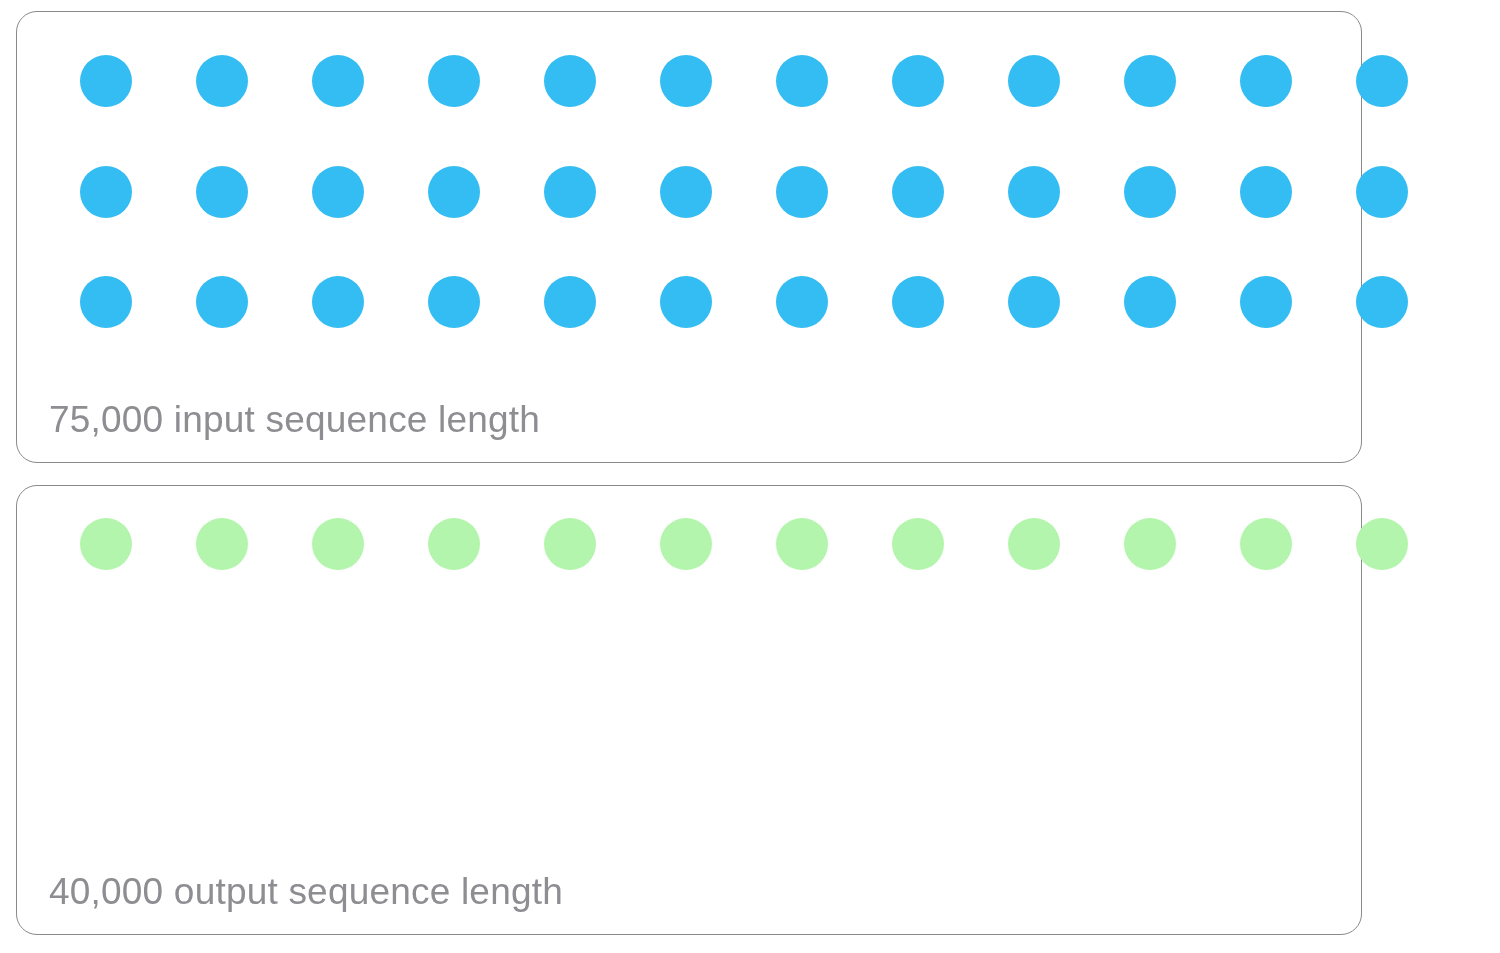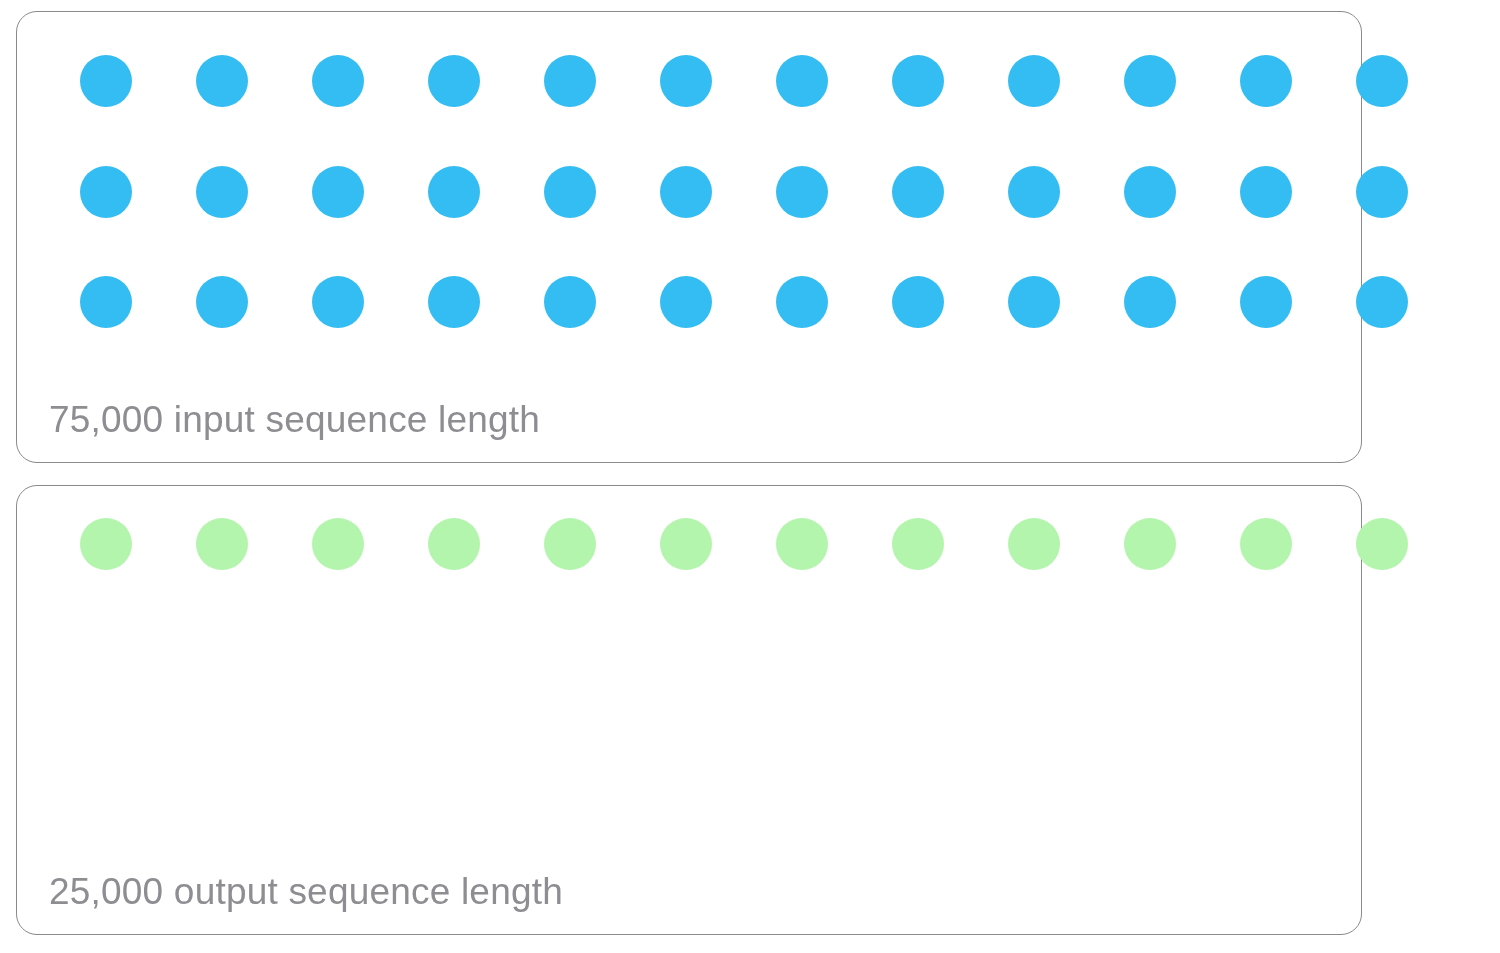--- a/index.html
+++ b/index.html
@@ -143,16 +143,16 @@
         <span class="dot dot-green"></span>
         <span class="dot dot-green"></span>
         <span class="dot dot-green"></span>
         <span class="dot dot-green"></span>
         <span class="dot dot-green"></span>
         <span class="dot dot-green"></span>
         <span class="dot dot-green"></span>
         <span class="dot dot-green"></span>
       </div>
     </div>
-    <div class="card-label" id="label-output">25,000 output sequence length</div>
+    <div class="card-label" id="label-output">40,000 output sequence length</div>
   </section>
 
 </div>
 
 </body></html>

